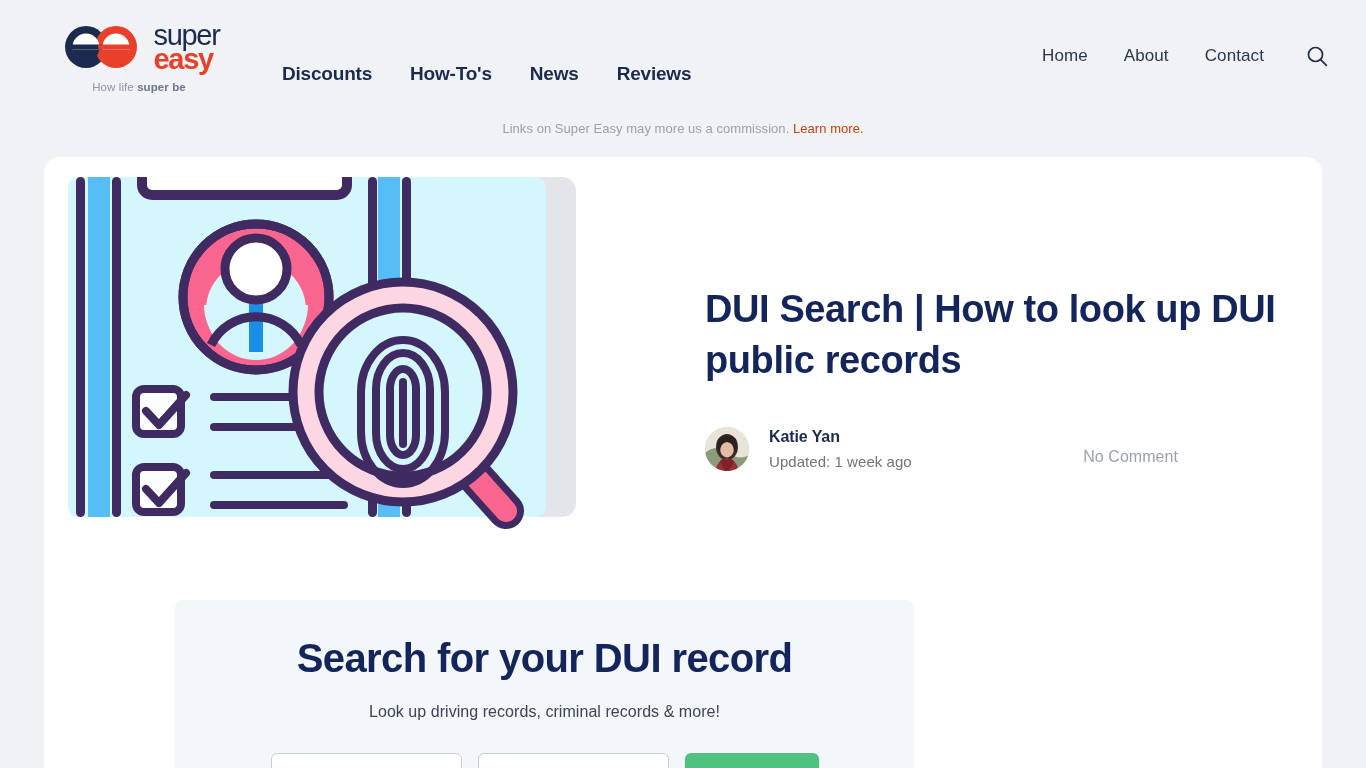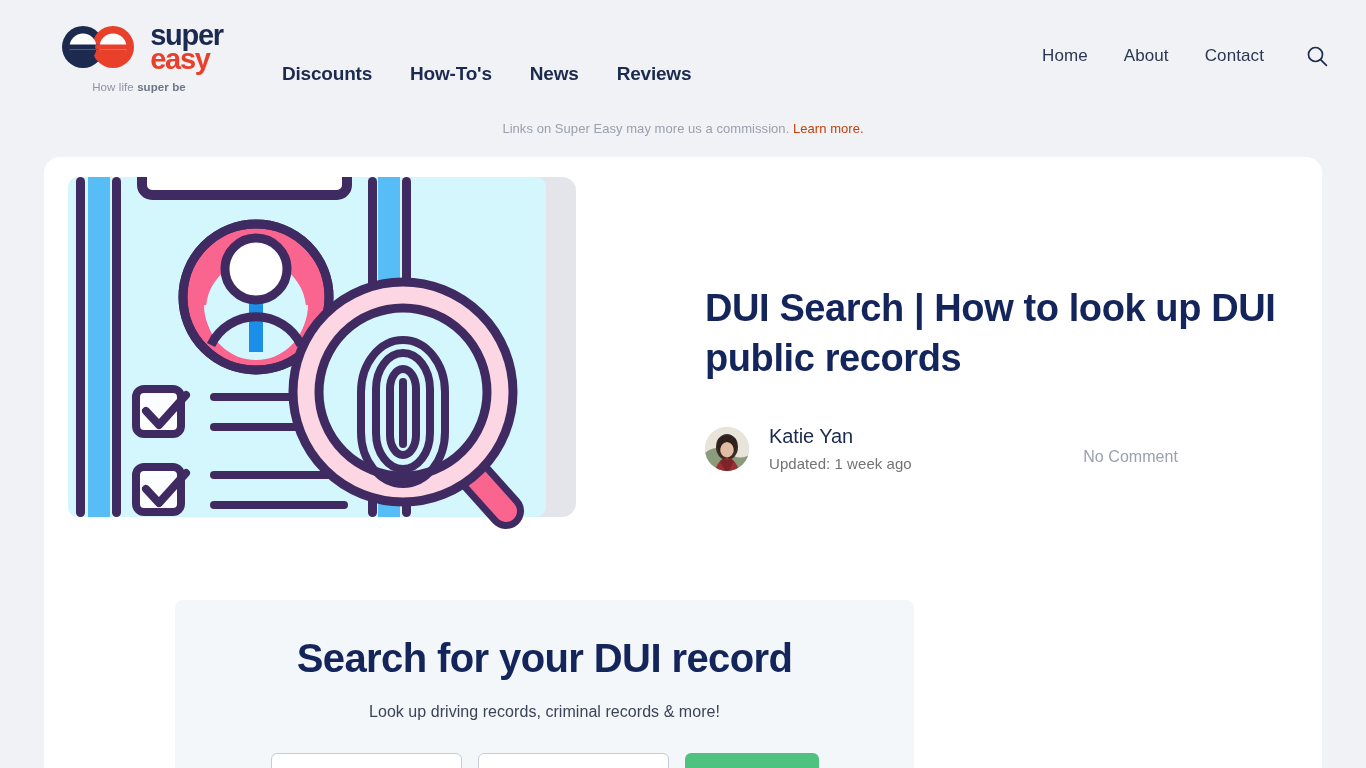--- a/index.html
+++ b/index.html
@@ -44,21 +44,21 @@
   .brand-mark { flex: none; display: block; }
 
   .brand-word {
     display: flex;
     flex-direction: column;
     line-height: 0.84;
     letter-spacing: -1.3px;
   }
   .brand-word-super {
     font-size: 29px;
-    font-weight: bold;
+    font-weight: normal;
     color: #1b2a4e;
   }
   .brand-word-easy {
     font-size: 29px;
     font-weight: bold;
     color: #e8402a;
   }
 
   .brand-tagline {
     margin-top: 10px;
@@ -182,22 +182,22 @@
     overflow: hidden;
     position: relative;
     background: #d9d5cb;
   }
   .avatar svg { display: block; }
 
   .byline-text {
     margin-left: 20px;
   }
   .byline-author {
-    font-size: 20px;
-    font-weight: normal;
+    font-size: 16px;
+    font-weight: bold;
     color: #1b2a4e;
     letter-spacing: -0.1px;
   }
   .byline-updated {
     font-size: 15px;
     color: #737373;
     margin-top: 7px;
     letter-spacing: 0.05px;
   }
   .byline-comment {

